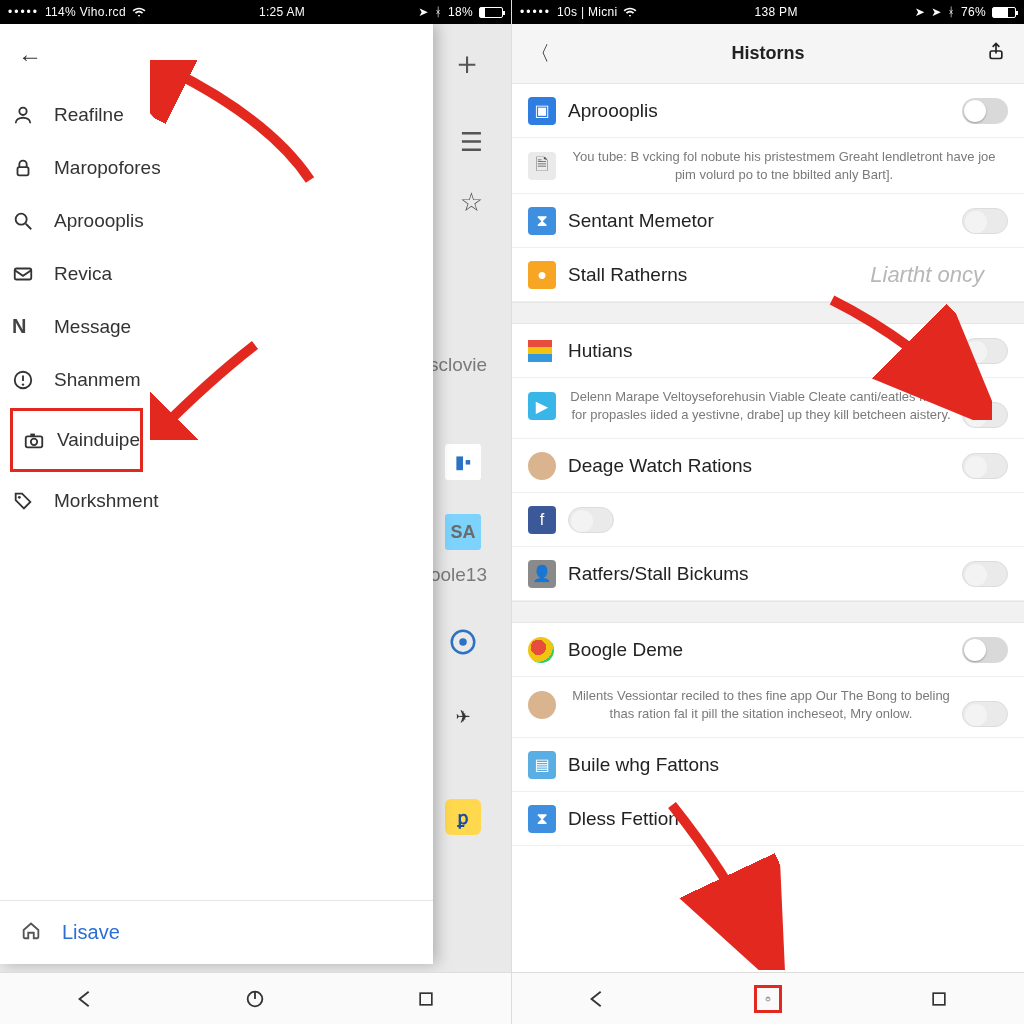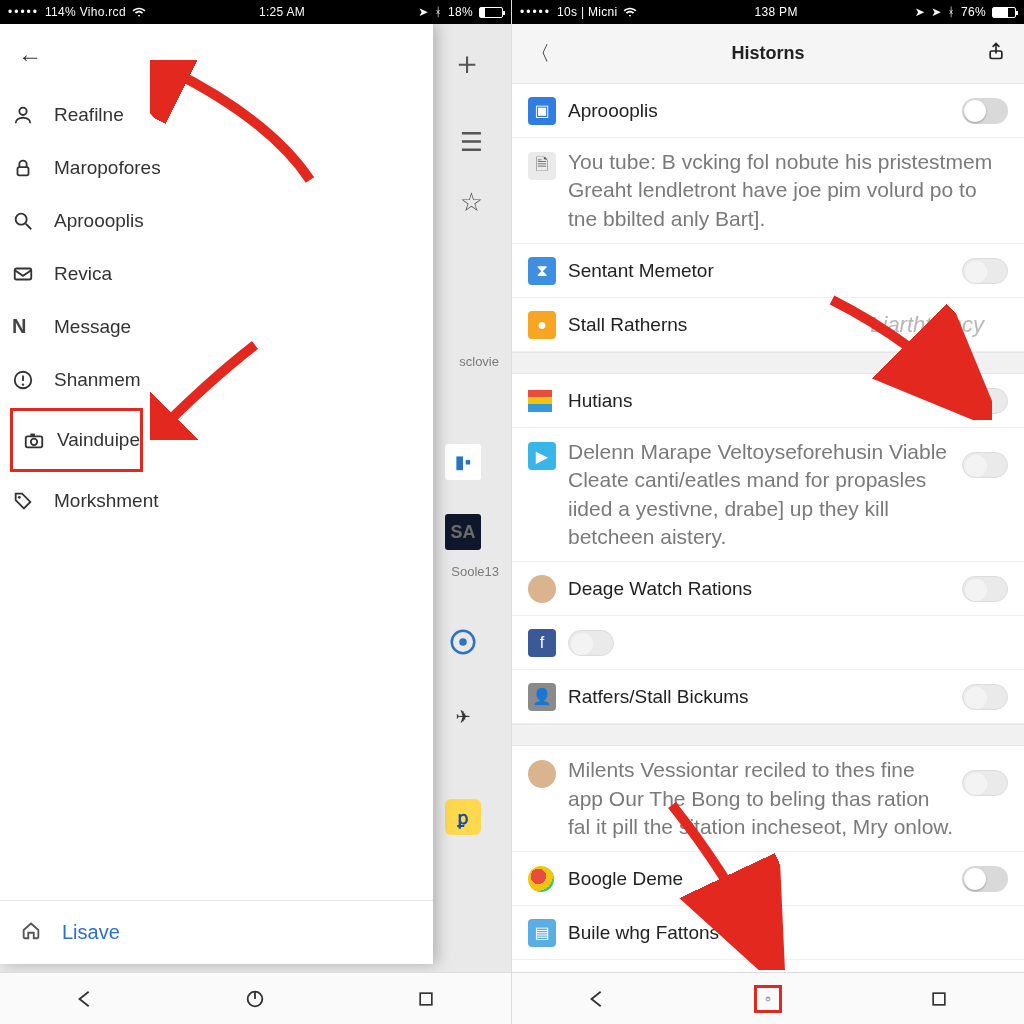--- a/index.html
+++ b/index.html
@@ -42,21 +42,21 @@
   }
   .left-bg .bg-row {
     position: absolute; left: 0; right: 0;
     display: flex; align-items: center; justify-content: flex-end;
     padding-right: 28px;
     color: #555;
   }
   .left-bg .bg-row.r1 { top: 12px; height: 56px; font-size: 30px; }
   .left-bg .bg-row.r2 { top: 90px;  height: 56px; }
   .left-bg .bg-row.r3 { top: 150px; height: 56px; }
-  .left-bg .bg-label { position:absolute; right: 12px; font-size:13px; color:#7a7a7a; }
+  .left-bg .bg-label { position:absolute; right: 24px; font-size:19px; color:#7a7a7a; }
   .left-bg .tile { position:absolute; right:30px; width:36px; height:36px; border-radius:3px; display:flex; align-items:center; justify-content:center; font-size:18px; }
 
   .drawer {
     position: absolute; top: 24px; left: 0; bottom: 60px;
     width: 433px;
     background: #fff;
     box-shadow: 4px 0 14px rgba(0,0,0,.25);
     display: flex; flex-direction: column;
   }
   .drawer-header {
@@ -124,21 +124,21 @@
 
   .r-row {
     display:flex; align-items:center;
     padding: 10px 16px;
     border-bottom: 1px solid #efefef;
     background:#fff;
     min-height: 54px;
   }
   .r-row .r-ico { width:40px; display:flex; align-items:center; justify-content:flex-start; }
   .r-row .r-label { flex:1; font-size:19px; color:#222; }
-  .r-row .r-sub { flex:1; font-size:21px; color:#7a7a7a; line-height:1.35; padding-right:8px; }
+  .r-row .r-sub { flex:1; font-size:13px; color:#7a7a7a; line-height:1.35; padding-right:8px;text-align:center; }
   .r-row .r-side { font-size:22px; color:#b7b7b7; margin-right:24px;font-style:italic; }
   .toggle {
     width:46px; height:26px; border-radius:13px; background:#d9d9d9; position:relative; flex:0 0 auto;
   }
   .toggle::after {
     content:""; position:absolute; top:2px; left:2px; width:22px; height:22px; border-radius:50%;
     background:#fff; box-shadow:0 1px 2px rgba(0,0,0,.3);
   }
   .toggle.flat { background:#eaeaea; border:1px solid #dcdcdc; }
   .toggle.flat::after { background:#f3f3f3; box-shadow:none; }
@@ -198,21 +198,21 @@
           <span style="font-size:32px;">＋</span>
         </div>
       <div class="bg-row r2">
           <span style="font-size:26px;">☰</span>
         </div>
       <div class="bg-row r3">
           <span style="font-size:26px;">☆</span>
         </div>
       <span class="bg-label" style="top:330px;">sclovie</span>
       <div class="tile" style="top:420px; background:#fff; color:#2a72c4;">▮▪</div>
-      <div class="tile" style="top:490px; background:#0f172a; color:#6b6b6b; font-weight:700;">SA</div>
+      <div class="tile" style="top:490px; background:#7dd3fc; color:#6b6b6b; font-weight:700;">SA</div>
       <span class="bg-label" style="top:540px;">Soole13</span>
       <div class="tile" style="top:600px;">
         <svg viewBox="0 0 24 24" width="30" height="30">
             <circle cx="12" cy="12" r="9" fill="none" stroke="#2a72c4" stroke-width="2"></circle>
             <circle cx="12" cy="12" r="3" fill="#2a72c4"></circle>
           </svg>
       </div>
       <div class="tile" style="top:675px; color:#333;">✈</div>
       <div class="tile" style="top:775px; background:#ffd84d; color:#1a4fa0; font-weight:700; border-radius:6px;">ꝑ</div>
     </div>
@@ -436,33 +436,33 @@
       <div class="r-row">
         <span class="r-ico">
             <span class="tile-ico ico-gray">👤</span>
           </span>
         <span class="r-label">Ratfers/Stall Bickums</span>
         <span class="toggle flat"></span>
       </div>
 
       <div class="section-gap"></div>
 
+      <div class="r-row">
+        <span class="r-ico">
+            <span class="dot-g"></span>
+          </span>
+        <span class="r-label">Boogle Deme</span>
+        <span class="toggle"></span>
+      </div>
       <div class="r-row" style="align-items:flex-start;">
         <span class="r-ico" style="padding-top:4px;">
             <span class="avatar"></span>
           </span>
         <span class="r-sub">Milents Vessiontar reciled to thes fine app Our The Bong to beling thas ration fal it pill the sitation incheseot, Mry onlow.</span>
         <span class="toggle flat" style="margin-top:14px;"></span>
-      </div>
-      <div class="r-row">
-        <span class="r-ico">
-            <span class="dot-g"></span>
-          </span>
-        <span class="r-label">Boogle Deme</span>
-        <span class="toggle"></span>
       </div>
       <div class="r-row">
         <span class="r-ico">
             <span class="tile-ico ico-lblue">▤</span>
           </span>
         <span class="r-label">Buile whg Fattons</span>
       </div>
       <div class="r-row">
         <span class="r-ico">
             <span class="tile-ico ico-hour">⧗</span>

